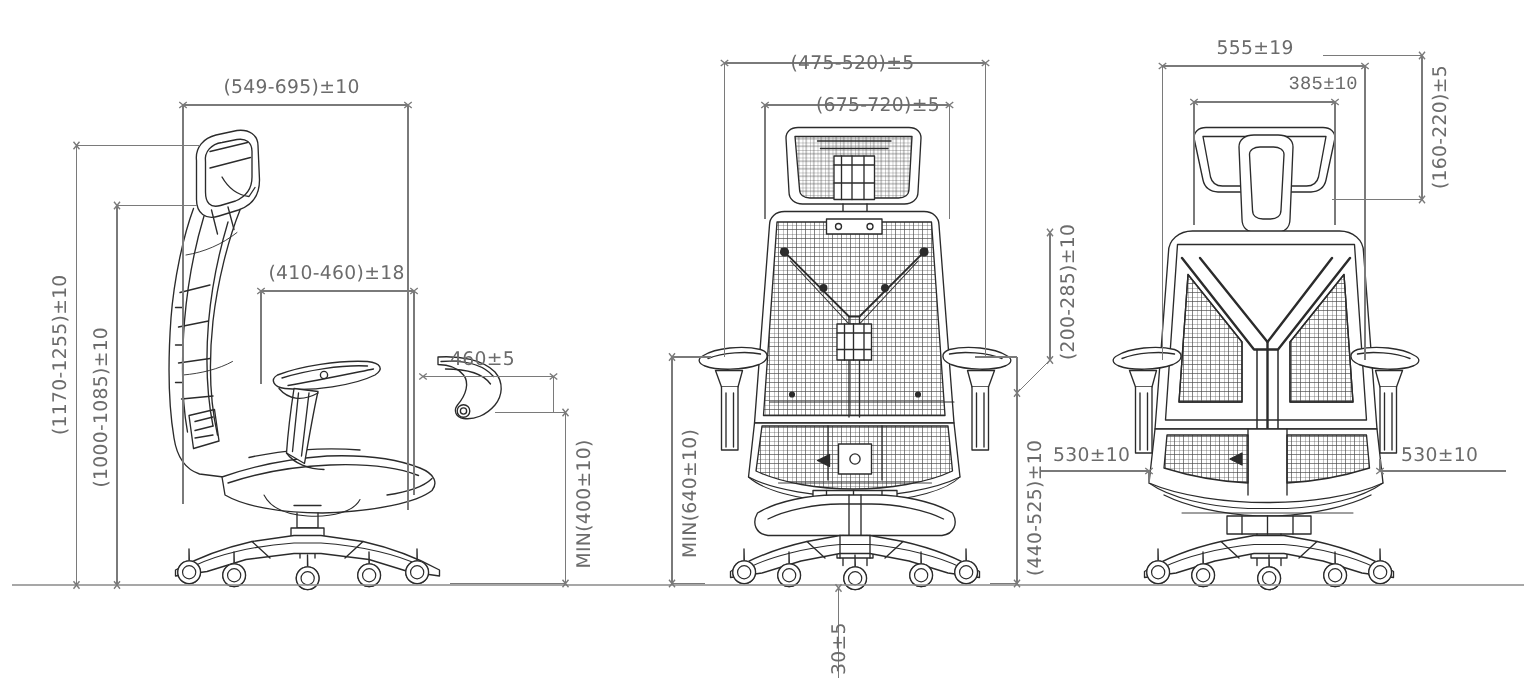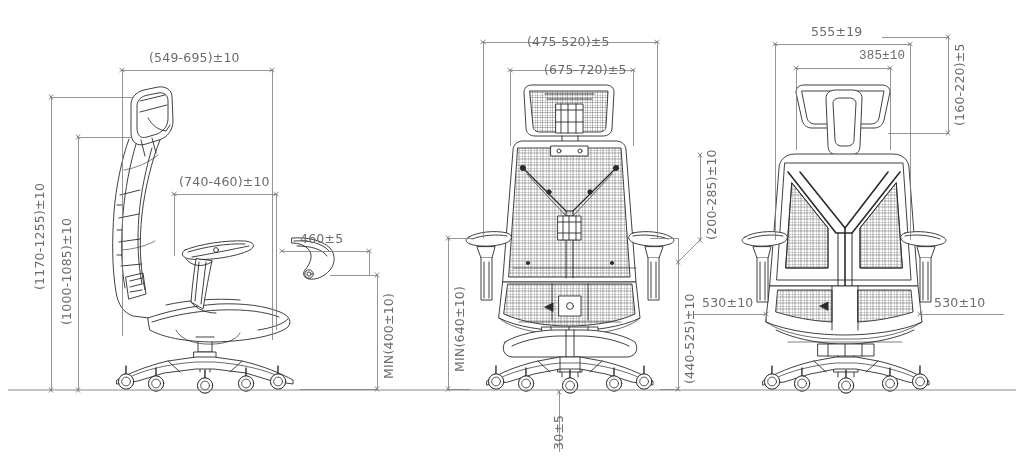--- a/index.html
+++ b/index.html
@@ -428,21 +428,21 @@
       </g>
     </g>
   </svg>
 
   <div class="dimtext" style="left:149px; top:52px;">(549-695)±10</div>
 
   <div class="dimtext vert rot90" style="left:34px; top:290px;">(1170-1255)±10</div>
 
   <div class="dimtext vert rot90" style="left:61px; top:325px;">(1000-1085)±10</div>
 
-  <div class="dimtext" style="left:179px; top:176px;">(740-460)±10</div>
+  <div class="dimtext" style="left:179px; top:176px;">(410-460)±18</div>
 
   <div class="dimtext" style="left:300px; top:233px;">460±5</div>
 
   <div class="dimtext vert rot90" style="left:383px; top:379px;">MIN(400±10)</div>
 
   <div class="dimtext" style="left:544px; top:24px;margin-top:40px;">(675-720)±5</div>
 
   <div class="dimtext" style="left:527px; top:36px;">(475-520)±5</div>
 
   <div class="dimtext vert rot90" style="left:454px; top:372px;">MIN(640±10)</div>

